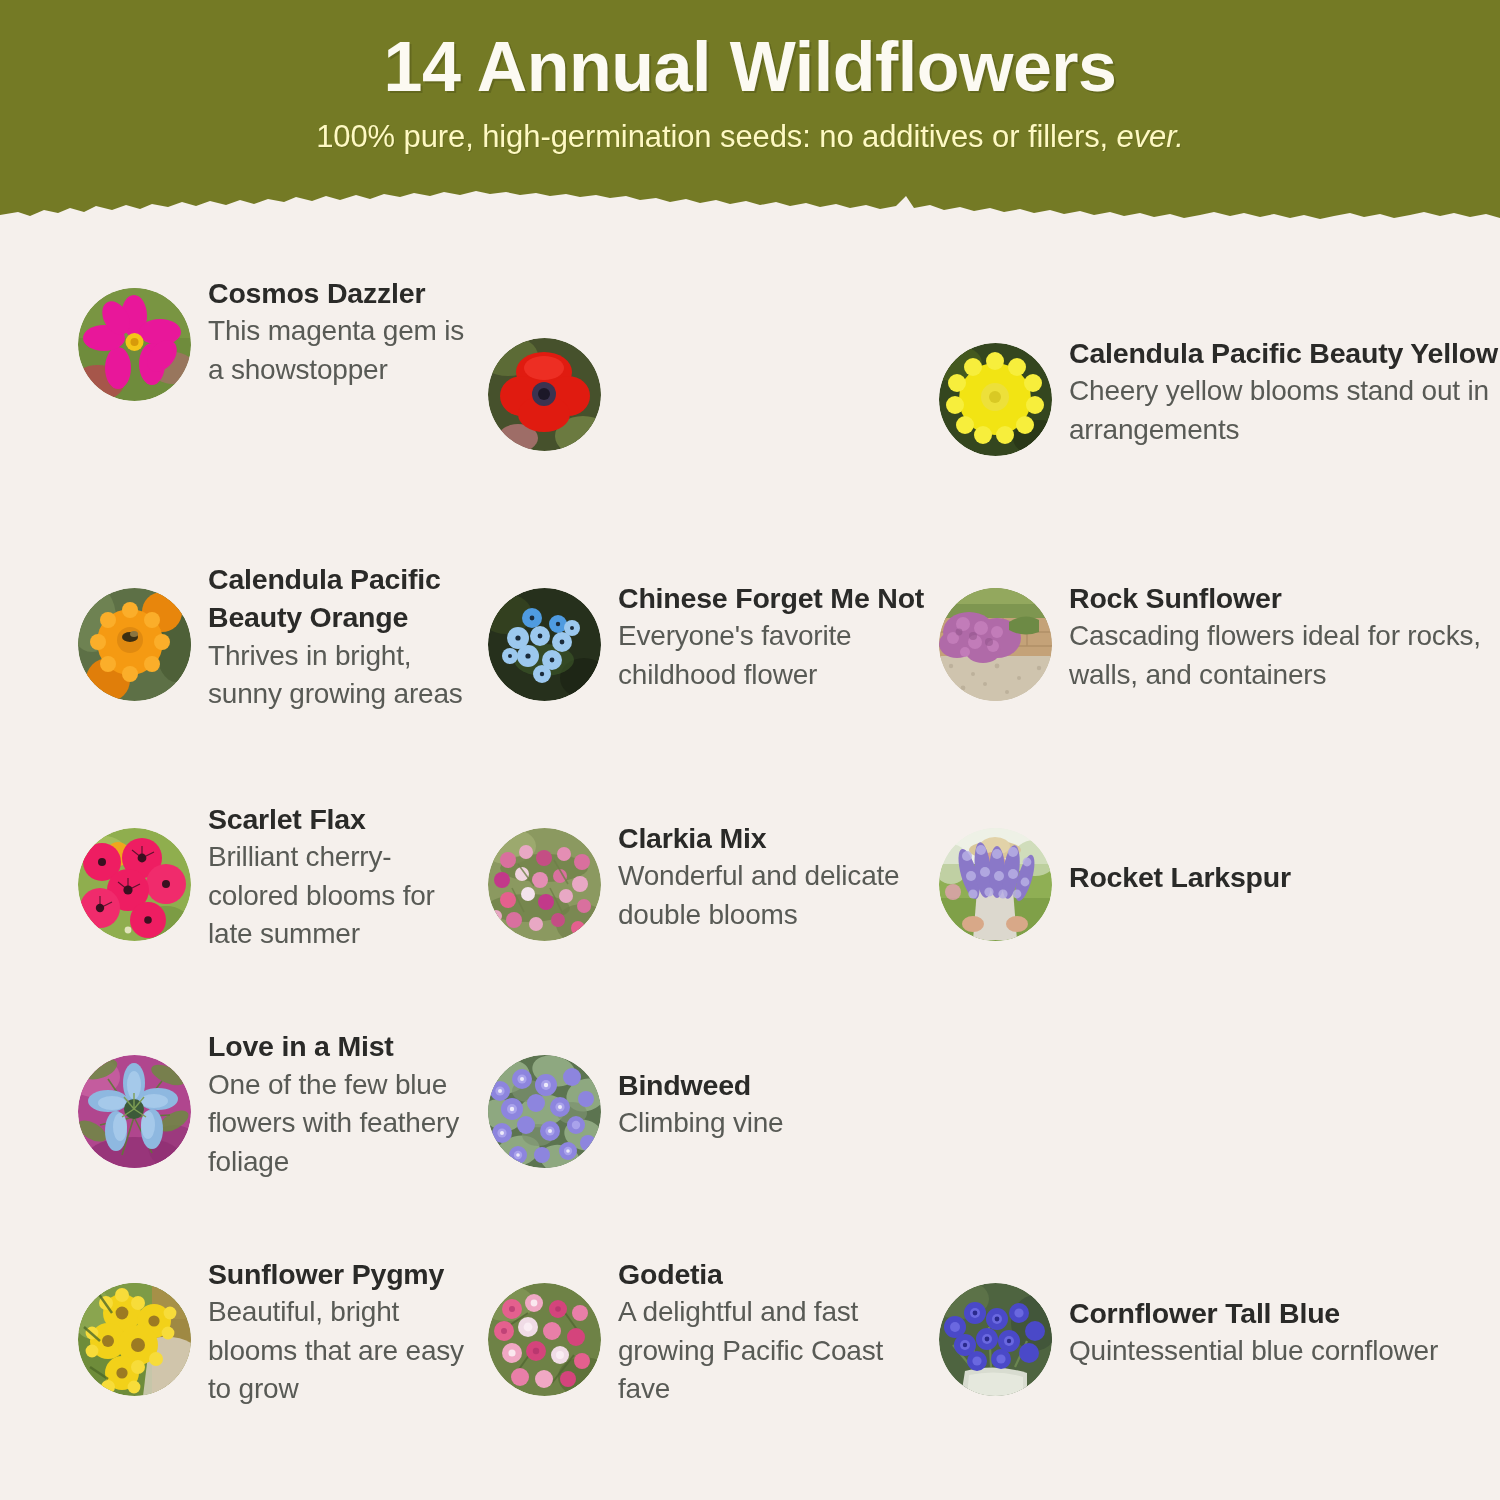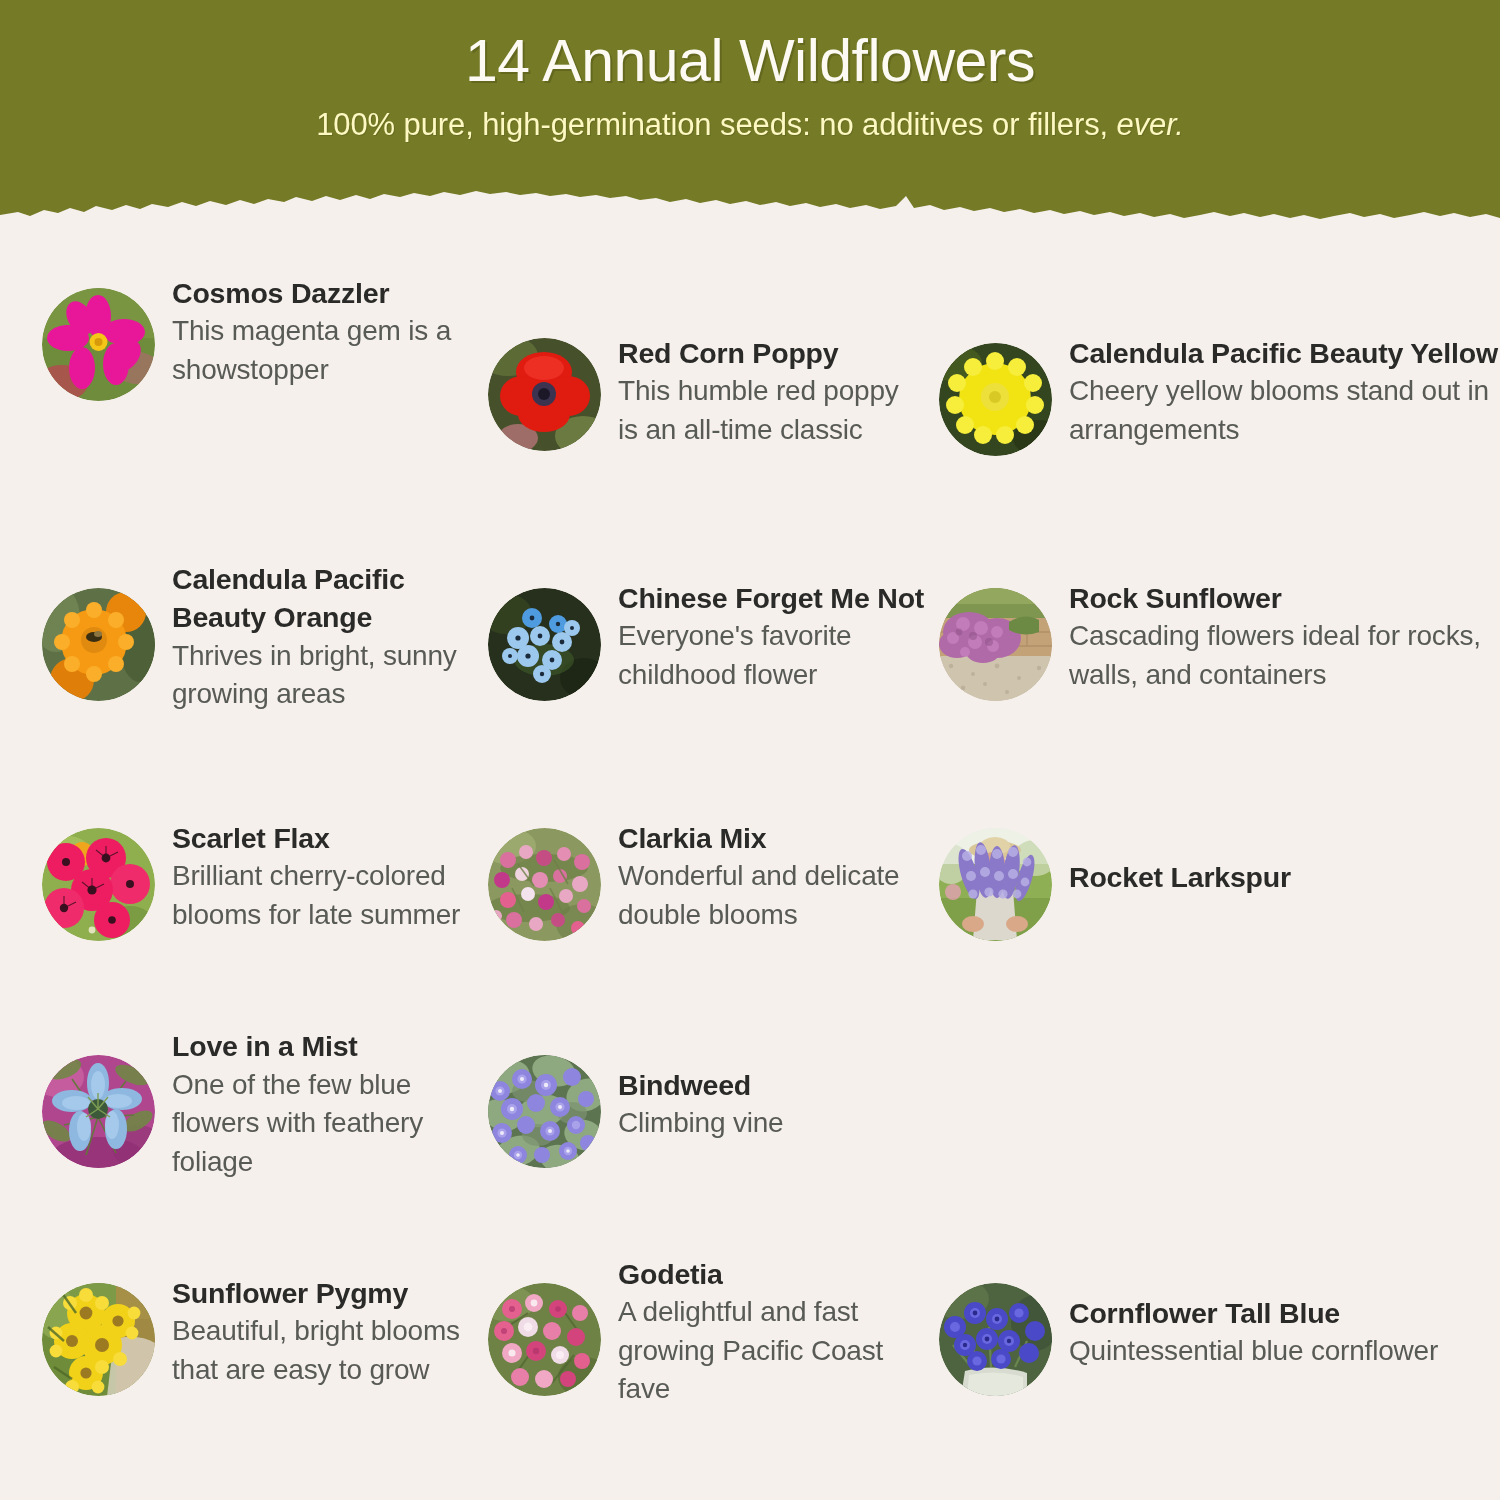--- a/index.html
+++ b/index.html
@@ -19,22 +19,22 @@
     background:#747A25;
     overflow:hidden;
   }
   #header-inner {
     position:absolute;
     top:0; left:0; right:0;
     padding-top:28px;
     text-align:center;
   }
   #hero-title {
-    font-size:59px;
-    font-weight:normal;
+    font-size:70px;
+    font-weight:bold;
     color:#FCFAF2;
     letter-spacing:-0.5px;
     line-height:1.12;
     text-shadow:2px 2px 0 rgba(60,64,18,0.30);
   }
   #hero-sub {
     font-size:31px;
     color:#fef9c3;
     margin-top:12px;
     line-height:1.2;
@@ -58,21 +58,21 @@
     top:232px; left:0;
     width:1500px;
     padding:28px 0 0 0;
   }
   .row { display:flex; width:1500px; }
   .cell {
     display:flex;
     align-items:flex-start;
     padding-top:14px;
   }
-  .cell.col0 { width:470px; padding-left:42px; }
+  .cell.col0 { width:470px; padding-left:78px; }
   .cell.col1 { width:455px; padding-left:18px; }
   .cell.col2 { width:575px; padding-left:14px; }
   .cell.vcenter { align-items:center; }
 
   .thumb {
     width:113px; height:113px;
     min-width:113px;
     border-radius:50%;
     overflow:hidden;
     position:relative;
@@ -171,24 +171,20 @@
             <ellipse cx="56" cy="34" rx="28" ry="20"></ellipse>
                 <ellipse cx="34" cy="58" rx="22" ry="20"></ellipse>
             <ellipse cx="80" cy="58" rx="22" ry="20"></ellipse>
                 <ellipse cx="56" cy="76" rx="26" ry="18"></ellipse>
           </g>
           <ellipse cx="56" cy="30" rx="20" ry="12" fill="#F03328" opacity=".8"></ellipse>
           <circle cx="56" cy="56" r="12" fill="#3B3350"></circle>
           <circle cx="56" cy="56" r="6" fill="#1C1828"></circle>
         </g>
           </svg>
-      </div>
-      <div class="txt">
-        <div class="fname">Red Corn Poppy</div>
-        <div class="fdesc">This humble red poppy is an all-time classic</div>
       </div>
     </div>
 
     <div class="cell col2 vcenter">
       <div class="thumb">
         <svg viewBox="0 0 113 113">
             <defs>
               <clipPath id="c2">
                 <circle cx="56.5" cy="56.5" r="56.5"></circle>
               </clipPath>

